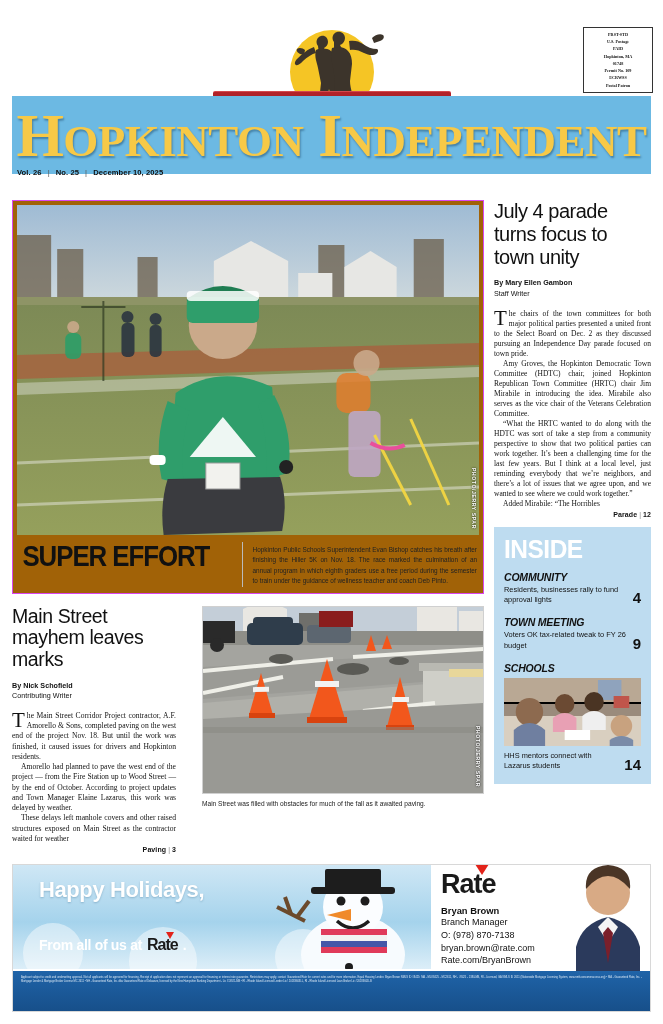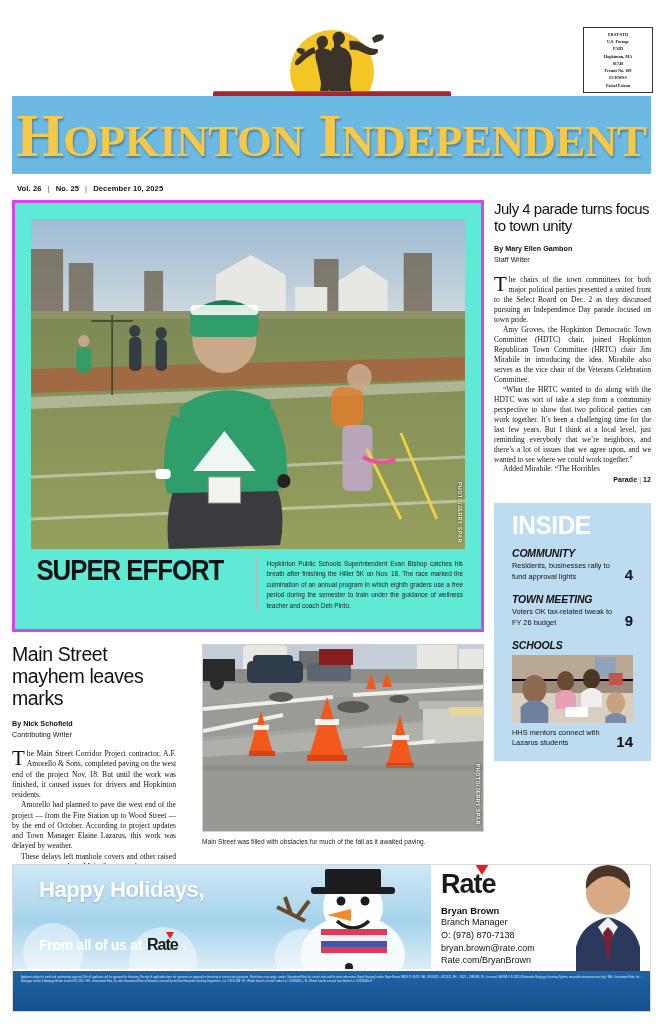--- a/index.html
+++ b/index.html
@@ -63,35 +63,35 @@
     font-family: "Liberation Serif", serif;
     font-weight: bold;
     font-size: 61px; line-height: 1;
     color: #f7c947;
     letter-spacing: -0.5px;
     text-shadow: 1px 2px 2px rgba(20,60,90,.45);
     white-space: nowrap;
   }
   .nameplate .sc { font-size: 45px; }
   .volline {
-    position: absolute; left: 14px; top: 184px;
+    position: absolute; left: 14px; top: 168px;
     font-family: "Liberation Sans", sans-serif;
     font-size: 7.6px; font-weight: bold; color: #111;
     letter-spacing: .1px;
   }
   .volline span { margin: 0 3px; color:#555; font-weight:normal; }
 
   
   .content { position: absolute; top: 200px; left: 12px; width: 639px; }
   .cols { display: flex; gap: 10px; }
   .left-col { width: 472px; }
   .right-col { width: 157px; }
 
   
-  .lead-photo-box { border: 3px solid #d946ef; padding: 16px; background:#5eead4; }
+  .lead-photo-box { border: 1px solid #d946ef; padding: 4px; background:#a16207; }
   .lead-photo {
     position: relative; width: 100%; height: 330px; overflow: hidden;
     background: linear-gradient(#9bb7cf 0%, #b9c9d4 18%, #7d8f63 30%, #86934f 58%, #8e9a55 100%);
   }
   .photo-credit-v {
     position: absolute; right: 2px; bottom: 6px;
     writing-mode: vertical-rl;
     font-family: "Liberation Sans", sans-serif;
     font-size: 5.1px; font-weight: bold; letter-spacing: .6px;
     color: #fff; text-shadow: 0 0 2px #000;
@@ -150,31 +150,31 @@
     background: linear-gradient(#b9c6d2 0%, #c3cdd6 12%, #9a9a98 24%, #a8a8a6 55%, #9d9d9b 100%);
   }
   .street-cap {
     font-family: "Liberation Sans", sans-serif;
     font-size: 6.6px; color: #222; padding-top: 5px; line-height: 1.4;
   }
 
   
   .lead-hl {
     font-family: "Liberation Sans", sans-serif;
-    font-size: 15px; line-height: 1.14; color: #111; letter-spacing: -.5px;
+    font-size: 20px; line-height: 1.14; color: #111; letter-spacing: -.5px;
   }
   .right-body {
     font-family: "Liberation Serif", serif;
     font-size: 7.5px; line-height: 1.33; text-align: justify; color: #111;
     margin-top: 10px; hyphens: auto;
   }
   .right-body p { text-indent: 9px; }
   .right-body p.first { text-indent: 0; }
 
-  .inside-box { margin-top: 20px; background: #bedcf0; padding: 9px 18px 12px; }
+  .inside-box { margin-top: 9px; background: #bedcf0; padding: 9px 10px 12px; }
   .inside-title {
     font-family: "Liberation Sans", sans-serif;
     font-weight: bold; font-size: 26px; color: #fff; line-height: 1;
     letter-spacing: -.5px; transform: scaleX(.94); transform-origin: left center;
     margin-bottom: 9px;
   }
   .inside-item { margin-bottom: 11px; }
   .inside-kicker {
     font-family: "Liberation Sans", sans-serif;
     font-weight: bold; font-size: 10.5px; color: #111; letter-spacing: -.2px;

